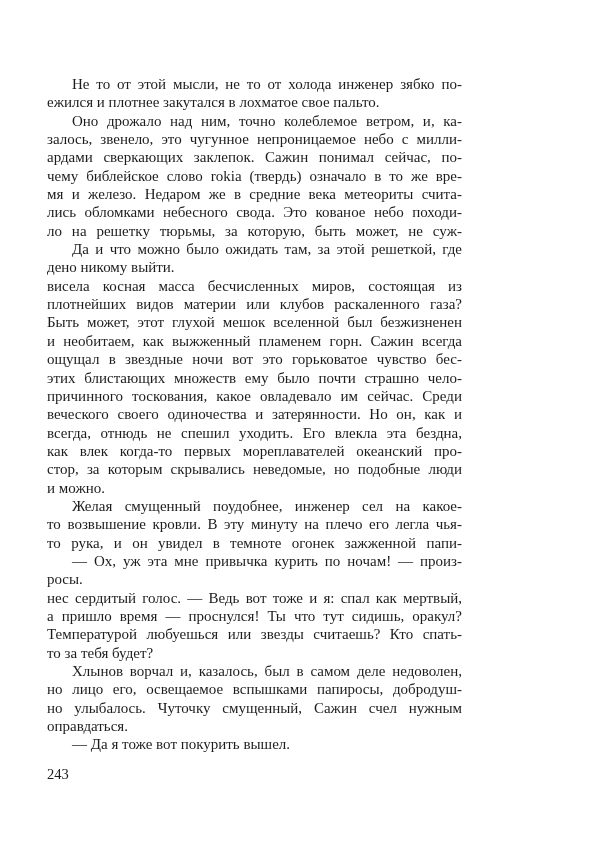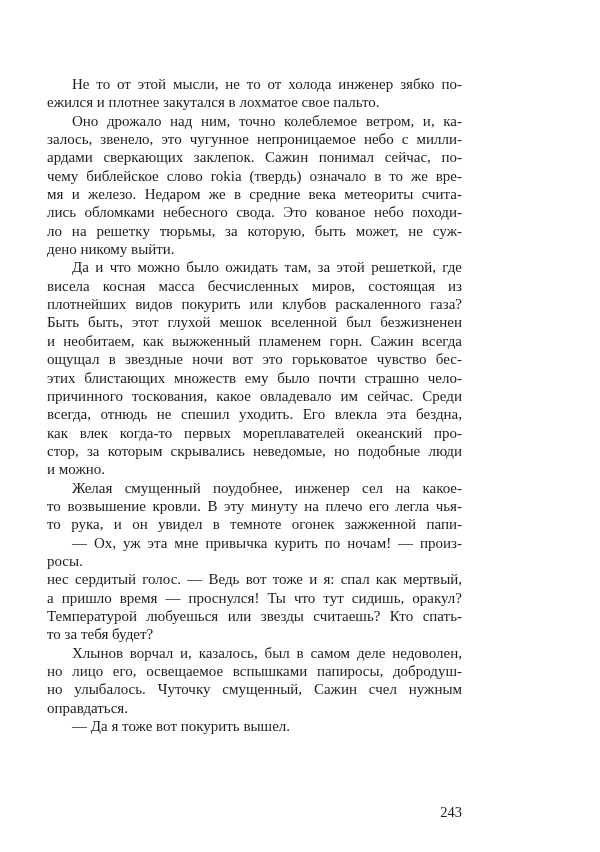--- a/index.html
+++ b/index.html
@@ -35,50 +35,50 @@
     text-align-last: left;
   }
   .line.indent {
     padding-left: 25px;
   }
   .page-number {
     position: absolute;
     left: 47px;
     top: 765px;
     width: 415px;
-    text-align: right;
+    text-align: left;
     font-size: 14.5px;
     line-height: 18px;
     color: #1c1c1c;
-    margin-top: 38px;
   }
 </style>
 </head>
 <body>
 
 <div class="sheet">
   <div class="text-block">
       <div class="line indent">Не то от этой мысли, не то от холода инженер зябко по-</div>
       <div class="line last">ежился и плотнее закутался в лохматое свое пальто.</div>
       <div class="line indent">Оно дрожало над ним, точно колеблемое ветром, и, ка-</div>
       <div class="line">залось, звенело, это чугунное непроницаемое небо с милли-</div>
       <div class="line">ардами сверкающих заклепок. Сажин понимал сейчас, по-</div>
       <div class="line">чему библейское слово rokia (твердь) означало в то же вре-</div>
       <div class="line">мя и железо. Недаром же в средние века метеориты счита-</div>
       <div class="line">лись обломками небесного свода. Это кованое небо походи-</div>
       <div class="line">ло на решетку тюрьмы, за которую, быть может, не суж-</div>
+      <div class="line indent">Да и что можно было ожидать там, за этой решеткой, где</div>
       <div class="line last">дено никому выйти.</div>
-      <div class="line indent">Да и что можно было ожидать там, за этой решеткой, где</div>
       <div class="line">висела косная масса бесчисленных миров, состоящая из</div>
-      <div class="line">плотнейших видов покурить или клубов раскаленного газа?</div>
-      <div class="line">Быть быть, этот глухой мешок вселенной был безжизненен</div>
+      <div class="line">плотнейших видов материи или клубов раскаленного газа?</div>
+      <div class="line">Быть может, этот глухой мешок вселенной был безжизненен</div>
       <div class="line">и необитаем, как выжженный пламенем горн. Сажин всегда</div>
       <div class="line">ощущал в звездные ночи вот это горьковатое чувство бес-</div>
       <div class="line">этих блистающих множеств ему было почти страшно чело-</div>
       <div class="line">причинного тоскования, какое овладевало им сейчас. Среди</div>
+      <div class="line">веческого своего одиночества и затерянности. Но он, как и</div>
       <div class="line">всегда, отнюдь не спешил уходить. Его влекла эта бездна,</div>
       <div class="line">как влек когда-то первых мореплавателей океанский про-</div>
       <div class="line">стор, за которым скрывались неведомые, но подобные люди</div>
       <div class="line last">и можно.</div>
       <div class="line indent">Желая смущенный поудобнее, инженер сел на какое-</div>
       <div class="line">то возвышение кровли. В эту минуту на плечо его легла чья-</div>
       <div class="line">то рука, и он увидел в темноте огонек зажженной папи-</div>
       <div class="line indent">— Ох, уж эта мне привычка курить по ночам! — произ-</div>
       <div class="line last">росы.</div>
       <div class="line">нес сердитый голос. — Ведь вот тоже и я: спал как мертвый,</div>

